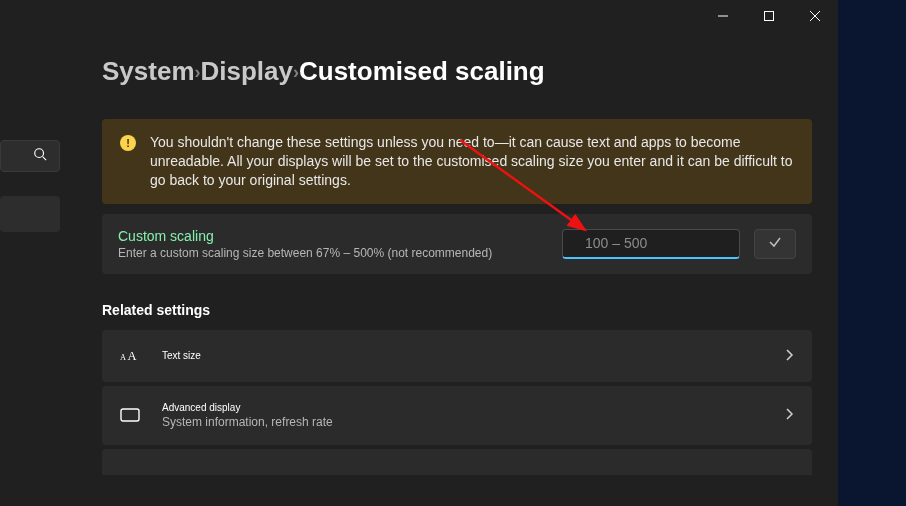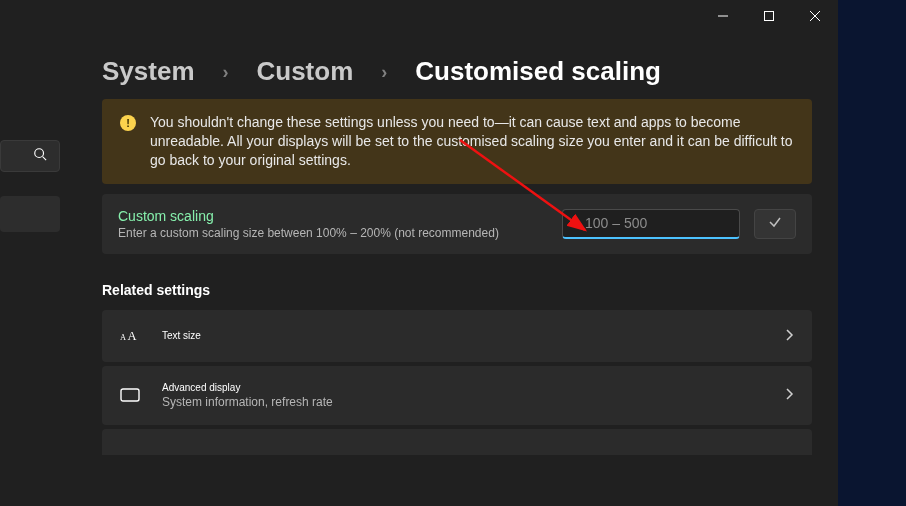--- a/index.html
+++ b/index.html
@@ -25,22 +25,22 @@
     border-radius: 4px; display: flex; align-items: center; justify-content: flex-end;
     padding-right: 12px;
   }
   .nav-item-stub {
     margin-top: 24px; width: 60px; height: 36px; background: #2d2d2d; border-radius: 4px;
   }
   .content {
     position: absolute; left: 102px; top: 56px; width: 710px;
   }
   .breadcrumb {
-    display: flex; align-items: baseline; gap: 28px; font-size: 26px;
-    color: #ffffff; font-weight: 600; margin-bottom: 12px; white-space: nowrap;
+    display: flex; align-items: baseline; gap: 0; font-size: 26px;
+    color: #ffffff; font-weight: 600; margin-bottom: 32px; white-space: nowrap;
   }
   .breadcrumb .bc-link { color: #c9c9c9; font-weight: 600; }
   .breadcrumb .chevron { color: #808080; font-size: 18px; position: relative; top: -2px; }
   .warning-card {
     background: #433519; border-radius: 4px; padding: 14px 18px; display: flex;
     gap: 14px; margin-bottom: 10px;
   }
   .warn-icon {
     width: 16px; height: 16px; background: #fcd34d; border-radius: 50%;
     display: flex; align-items: center; justify-content: center; flex-shrink: 0;
@@ -112,34 +112,34 @@
       </span>
     </div>
     <div class="nav-item-stub"></div>
   </div>
 
   <div class="content">
 
     <div class="breadcrumb">
       <span class="bc-link">System</span>
       <span class="chevron">›</span>
-      <span class="bc-link">Custom</span>
+      <span class="bc-link">Display</span>
       <span class="chevron">›</span>
       <span>Customised scaling</span>
     </div>
 
     <div class="warning-card">
       <div class="warn-icon">!</div>
       <div class="warning-text">You shouldn't change these settings unless you need to—it can cause text and apps to become unreadable. All your displays will be set to the customised scaling size you enter and it can be difficult to go back to your original settings.</div>
     </div>
 
     <div class="scaling-card">
       <div class="scaling-left">
         <div class="scaling-title">Custom scaling</div>
-        <div class="scaling-sub">Enter a custom scaling size between 100% – 200% (not recommended)</div>
+        <div class="scaling-sub">Enter a custom scaling size between 67% – 500% (not recommended)</div>
       </div>
       <input class="scaling-input" type="text" placeholder="100 – 500" style="">
       <div class="apply-btn">
         <span>
           <svg width="16" height="16" viewBox="0 0 16 16" fill="none" stroke="#bfbfbf" stroke-width="1.5">
             <polyline points="3,8 7,12 13,4"></polyline>
           </svg>
         </span>
       </div>
     </div>

